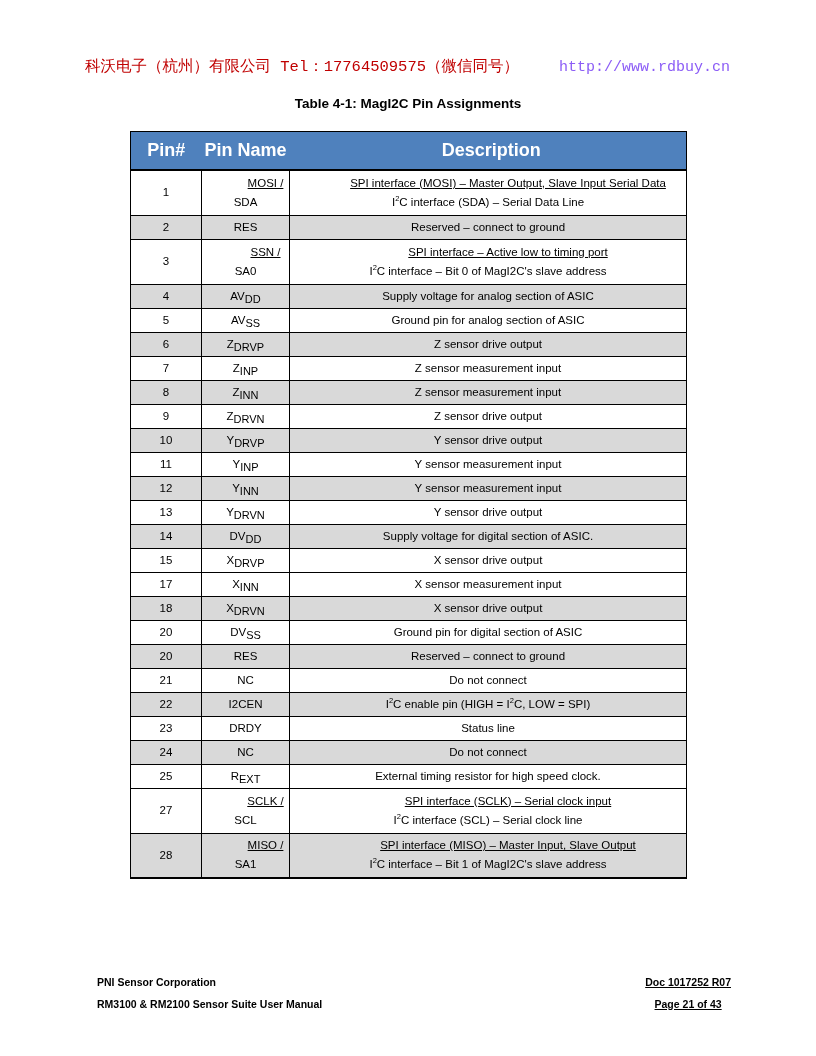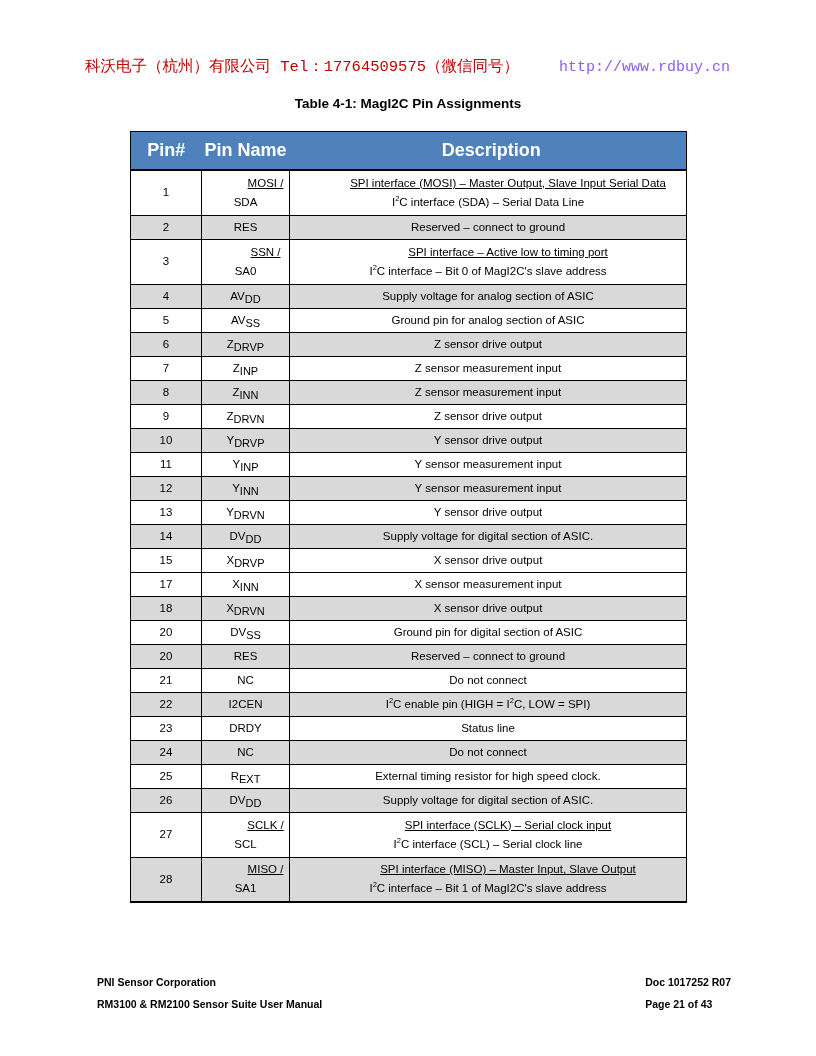--- a/index.html
+++ b/index.html
@@ -61,21 +61,21 @@
   .line span.u{text-decoration:underline;padding-left:40px;}
   sub{font-size:11px;line-height:0;}
   sup{font-size:7.5px;line-height:0;}
 
   
   .footer{
     position:absolute;left:97px;right:85px;top:971px;
     display:flex;justify-content:space-between;
     font-weight:bold;font-size:10.5px;line-height:22px;
   }
-  .footer-right{text-align:left;}
+  .footer-right{text-align:center;text-decoration:underline;}
 </style>
 </head>
 <body>
 
 <div class="page">
 
   <div class="supplier-header">
     <span class="supplier-company">科沃电子（杭州）有限公司 Tel：17764509575（微信同号）</span>
     <span class="supplier-site">http://www.rdbuy.cn</span>
   </div>
@@ -309,29 +309,20 @@
         </tr>
         <tr>
           <td class="pin-cell">25</td>
           <td class="name-cell">
             <div class="line"><span>R<sub>EXT</sub></span></div>
           </td>
           <td class="desc-cell">
             <div class="line"><span>External timing resistor for high speed clock.</span></div>
           </td>
         </tr>
-        <tr class="shaded">
-          <td class="pin-cell">26</td>
-          <td class="name-cell">
-            <div class="line"><span>DV<sub>DD</sub></span></div>
-          </td>
-          <td class="desc-cell">
-            <div class="line"><span>Supply voltage for digital section of ASIC.</span></div>
-          </td>
-        </tr>
         <tr class="tall">
           <td class="pin-cell">27</td>
           <td class="name-cell">
             <div class="line"><span class="u">SCLK /</span></div>
             <div class="line"><span>SCL</span></div>
           </td>
           <td class="desc-cell">
             <div class="line"><span class="u">SPI interface (SCLK) – Serial clock input</span></div>
             <div class="line"><span>I<sup>2</sup>C interface (SCL) – Serial clock line</span></div>
           </td>

